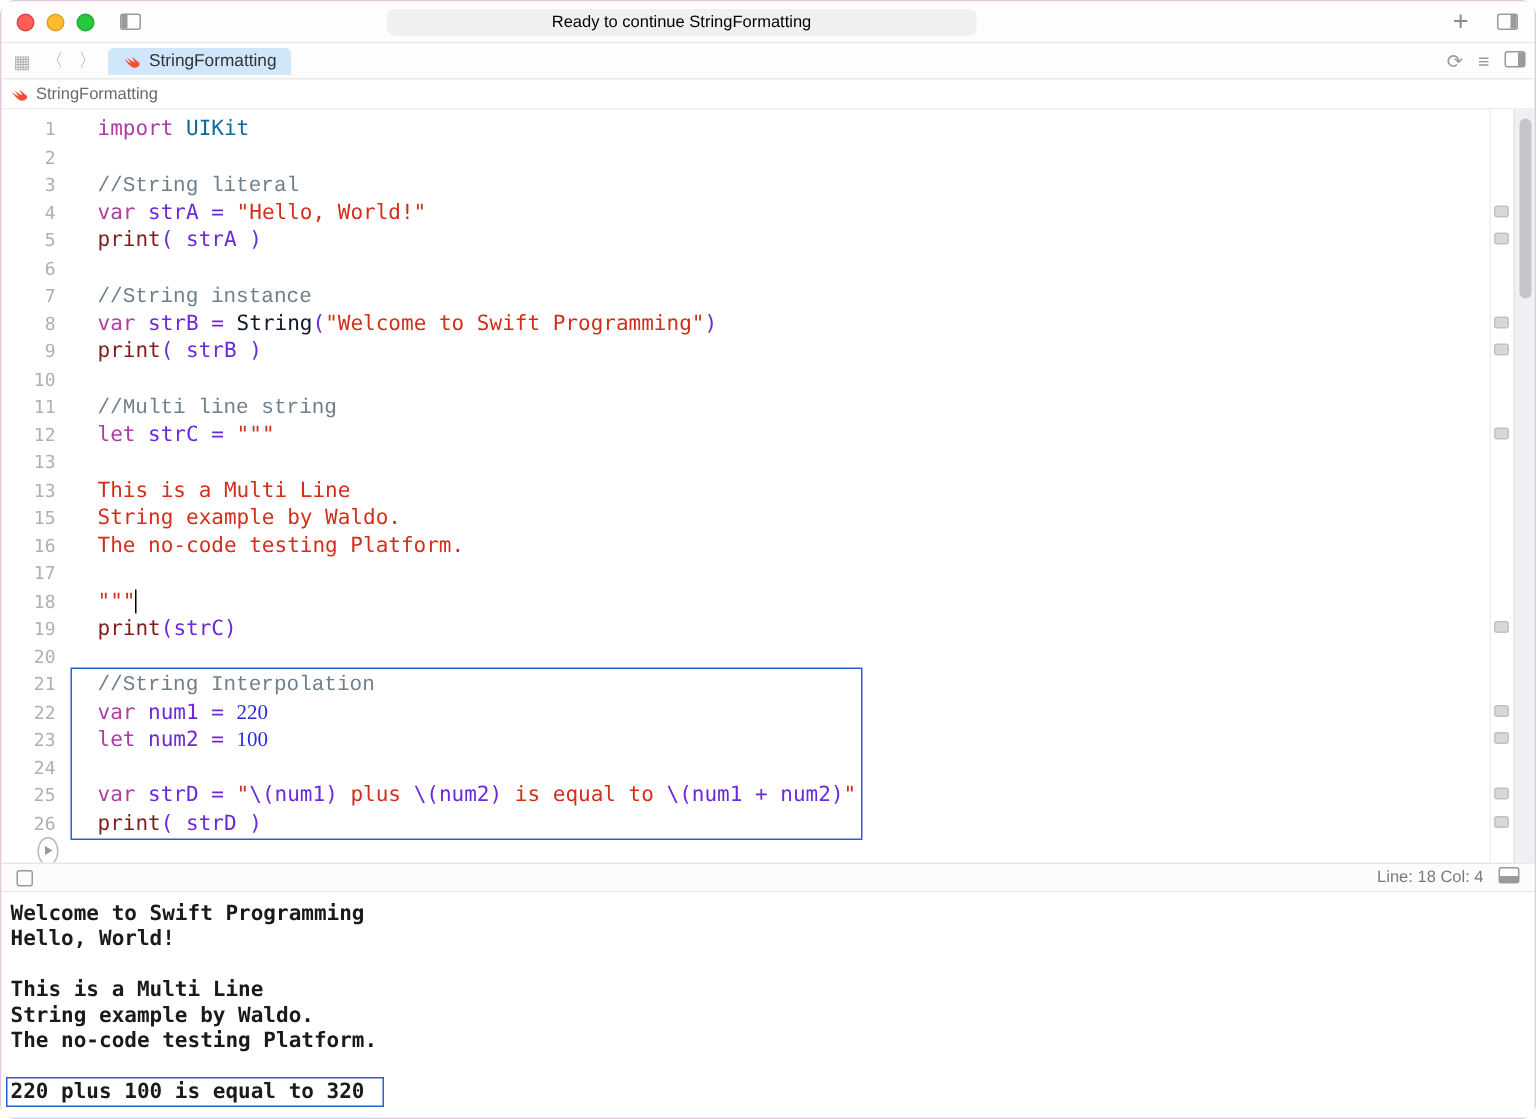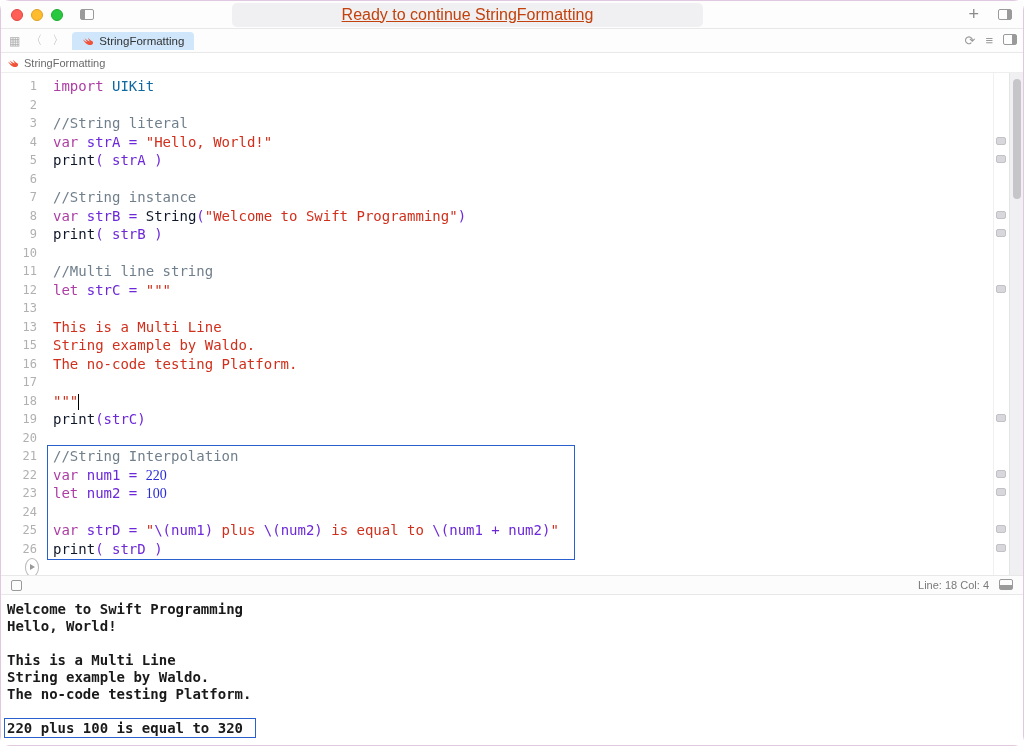--- a/index.html
+++ b/index.html
@@ -7,52 +7,52 @@
   .window { width: 1024px; height: 746px; border: 1px solid #e0c8e0; border-radius: 10px; display: flex; flex-direction: column; background: #fff; position: relative; }
 
   
   .titlebar { height: 28px; display: flex; align-items: center; padding: 0 10px; border-bottom: 1px solid #e8e8e8; background: #fdfdfd; gap: 8px; }
   .traffic { display: flex; gap: 8px; align-items: center; margin-right: 8px; }
   .dot { width: 12px; height: 12px; border-radius: 50%; }
   .dot.red { background: #ff5f57; border: 0.5px solid #e0443e; }
   .dot.yellow { background: #febc2e; border: 0.5px solid #dea123; }
   .dot.green { background: #28c840; border: 0.5px solid #1aad2b; }
   .tb-icon { width: 16px; height: 16px; color: #8a8a8a; display: flex; align-items: center; justify-content: center; }
-  .title-pill { flex: 0 0 auto; margin: 0 auto; background: #f0f0f2; border-radius: 5px; padding: 3px 110px; font-size: 16px; color: #c2410c; text-decoration: underline; }
+  .title-pill { flex: 0 0 auto; margin: 0 auto; background: #f0f0f2; border-radius: 5px; padding: 3px 110px; font-size: 11px; color: #000000; }
   .tb-right { display: flex; gap: 18px; align-items: center; margin-left: auto; }
   .tb-plus { font-size: 18px; color: #8a8a8a; font-weight: 300; }
 
   
   .tabbar { height: 24px; display: flex; align-items: center; border-bottom: 1px solid #e8e8e8; background: #fdfdfd; padding: 0 6px; gap: 6px; }
   .tabbar .grid-icon, .tabbar .chev { color: #b0b0b0; font-size: 12px; padding: 0 2px; }
   .tab { display: flex; align-items: center; gap: 5px; background: #cfe6fb; border-radius: 4px 4px 0 0; padding: 3px 10px; font-size: 11.5px; color: #333; }
   .swift-icon { width: 12px; height: 12px; }
   .tabbar-right { margin-left: auto; display: flex; gap: 10px; color: #9a9a9a; }
   .tabbar-right span { font-size: 13px; }
 
   
   .pathbar { height: 20px; display: flex; align-items: center; gap: 5px; padding: 0 6px; font-size: 11px; color: #6a6a6a; border-bottom: 1px solid #eee; }
 
   
   .editor-wrap { flex: 1; display: flex; min-height: 0; position: relative; }
   .editor { flex: 1; display: flex; font-family: "SF Mono", Menlo, Consolas, monospace; font-size: 14px; line-height: 18.5px; position: relative; overflow: hidden; }
   .gutter { width: 44px; text-align: right; color: #b0b0b0; padding: 4px 8px 4px 0; user-select: none; background: #fff; border-right: 0px; }
   .gutter div { height: 18.5px; font-size: 12px; }
   .code { flex: 1; padding: 4px 0 4px 8px; white-space: pre; position: relative; }
-  .code .line { height: 18.5px; }
+  .code .line { height: 18.5px; margin-left: 12px; }
   .hl-line { position: absolute; left: 0; right: 0; height: 18.5px; background: #eaf3fc; z-index: -1; }
   .cursor { display: inline-block; width: 0; height: 16px; border-left: 1.2px solid #000; vertical-align: middle; margin-left: 0px; }
 
   
   .kw { color: #ad3da4; }      
   .type { color: #0f172a; }    
-  .func { color: #0f172a; }
+  .func { color: #7f1d1d; }
   .str { color: #d12f1b; }     
   .id  { color: #0f68a0; }     
-  .cmt { color: #707f8c; }     
+  .cmt { color: #707f8c; font-family: Liberation Mono, monospace; }     
   .num { color: #272ad8; font-family: Liberation Serif, serif; }     
   .plain { color: #6d28d9; }
 
   
   .blue-box-code { position: absolute; border: 1.5px solid #2a5fd0; pointer-events: none; }
 
   
   .markers { width: 16px; background: #fff; position: relative; border-left: 1px solid #f0f0f0; }
   .marker { position: absolute; right: 3px; width: 10px; height: 8px; border-radius: 2px; background: #d8d8dc; border: 0.5px solid #c2c2c6; }
 

